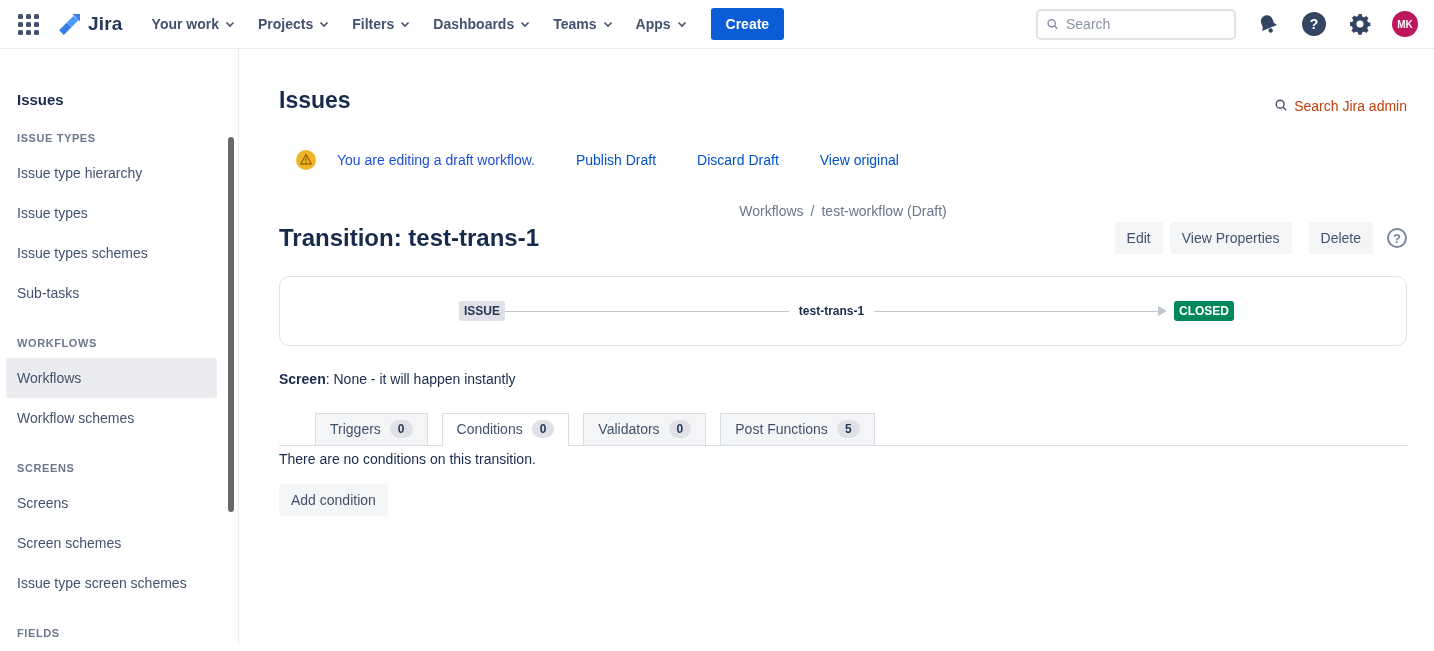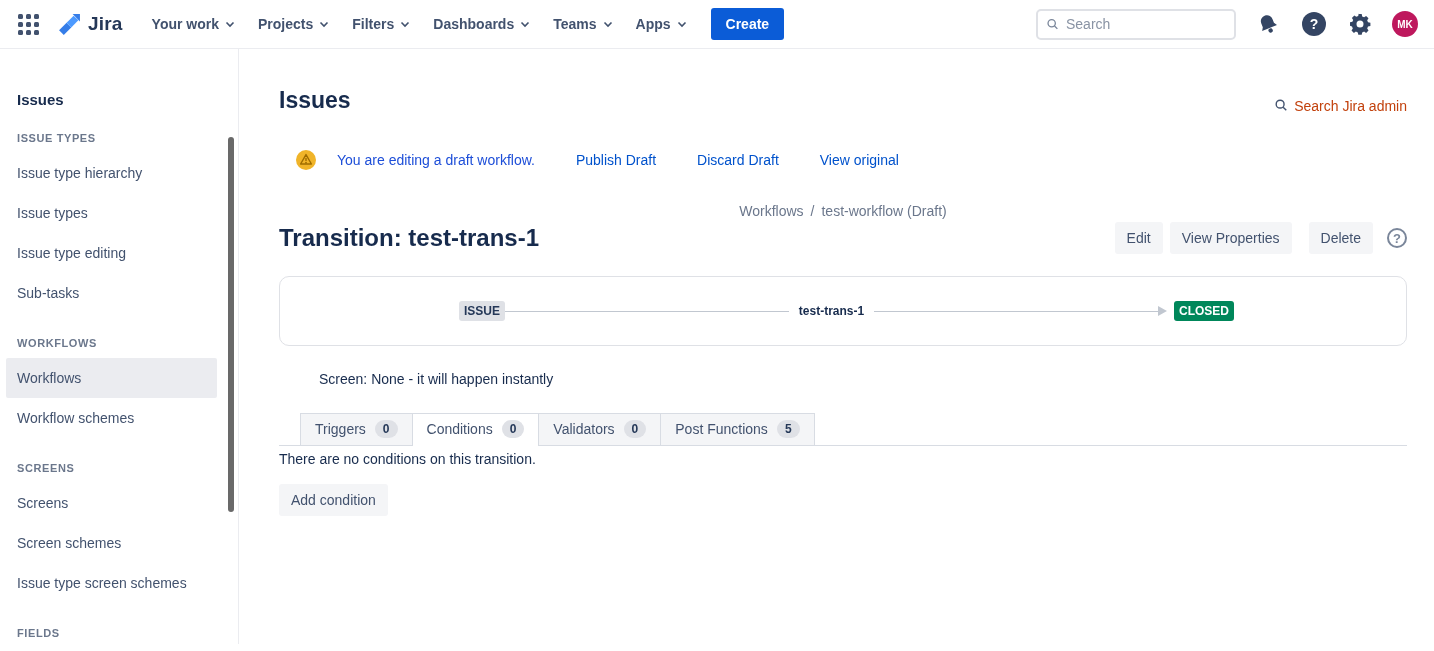--- a/index.html
+++ b/index.html
@@ -75,27 +75,27 @@
     display:flex; align-items:center; padding:0 172px 0 179px; background:#fff; }
   .status-lozenge { font-size:12px; font-weight:700; padding:3px 5px; border-radius:3px; white-space:nowrap; }
   .status-open { background:#DFE1E6; color:#253858; }
   .status-closed { background:#00875A; color:#fff; }
   .d-line { flex:1; height:1px; background:#C1C7D0; }
   .d-label { font-size:12px; font-weight:700; color:#172B4D; margin:0 10px; white-space:nowrap; }
   .d-arrow { width:0; height:0; border-left:9px solid #C1C7D0; border-top:5px solid transparent;
     border-bottom:5px solid transparent; margin-right:7px; }
 
   .screen-line { margin-top:25px; font-size:14px; color:#172B4D; }
-  .screen-line b { font-weight:400;margin-left:40px; }
+  .screen-line b { font-weight:700; }
 
   .tabbar { margin-top:26px; display:flex; align-items:flex-end; padding-left:21px;
     border-bottom:1px solid #D8DCE3; }
   .tab { display:flex; align-items:center; gap:9px; background:#F4F5F7; border:1px solid #D8DCE3;
     border-bottom:none; padding:6px 14px 7px; font-size:14px; color:#42526E; cursor:pointer;
-    margin-right:-1px; position:relative; }
+    margin-right:-1px; position:relative;margin-left:15px; }
   .tab.active { background:#fff; margin-bottom:-1px; padding-bottom:8px; z-index:2; }
   .tab-badge { background:#DFE1E6; color:#253858; font-size:12px; font-weight:700;
     border-radius:10px; padding:2px 8px; line-height:1.2; }
 
   .empty-msg { margin-top:5px; font-size:14px; color:#172B4D; }
   .add-btn { margin-top:17px; }
 </style>
 </head>
 <body>
 
@@ -186,21 +186,21 @@
 
 <div class="shell">
 
   <div class="sidebar">
     <div class="side-title">Issues</div>
 
     <div class="side-section">
       <div class="side-label">ISSUE TYPES</div>
       <div class="side-item">Issue type hierarchy</div>
       <div class="side-item">Issue types</div>
-      <div class="side-item">Issue type editing</div>
+      <div class="side-item">Issue types schemes</div>
       <div class="side-item">Sub-tasks</div>
     </div>
 
     <div class="side-section">
       <div class="side-label">WORKFLOWS</div>
       <div class="side-item selected">Workflows</div>
       <div class="side-item">Workflow schemes</div>
     </div>
 
     <div class="side-section">

